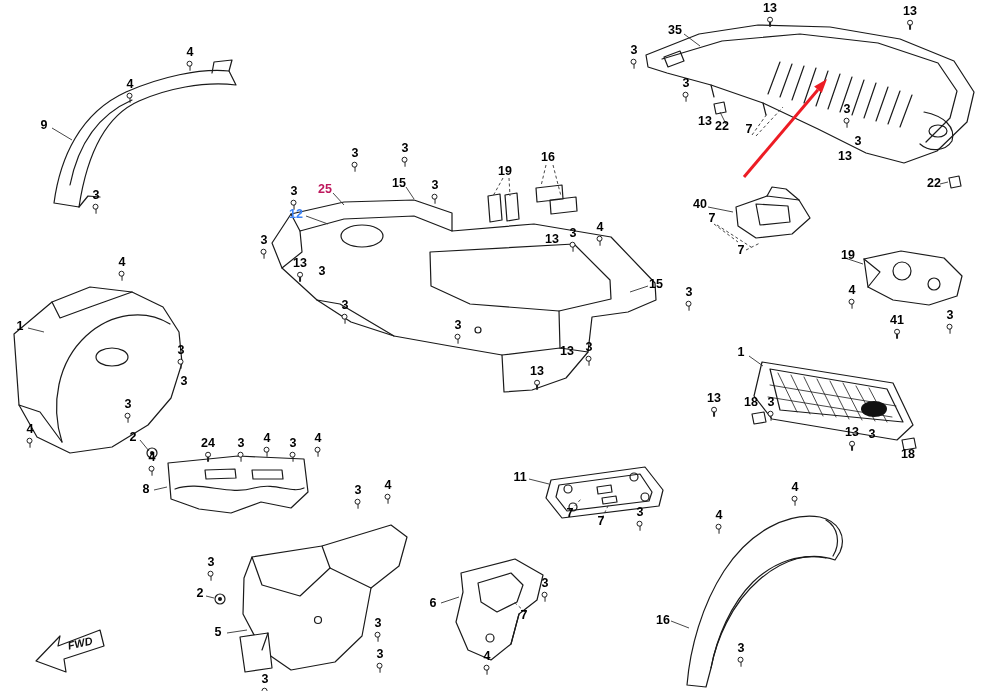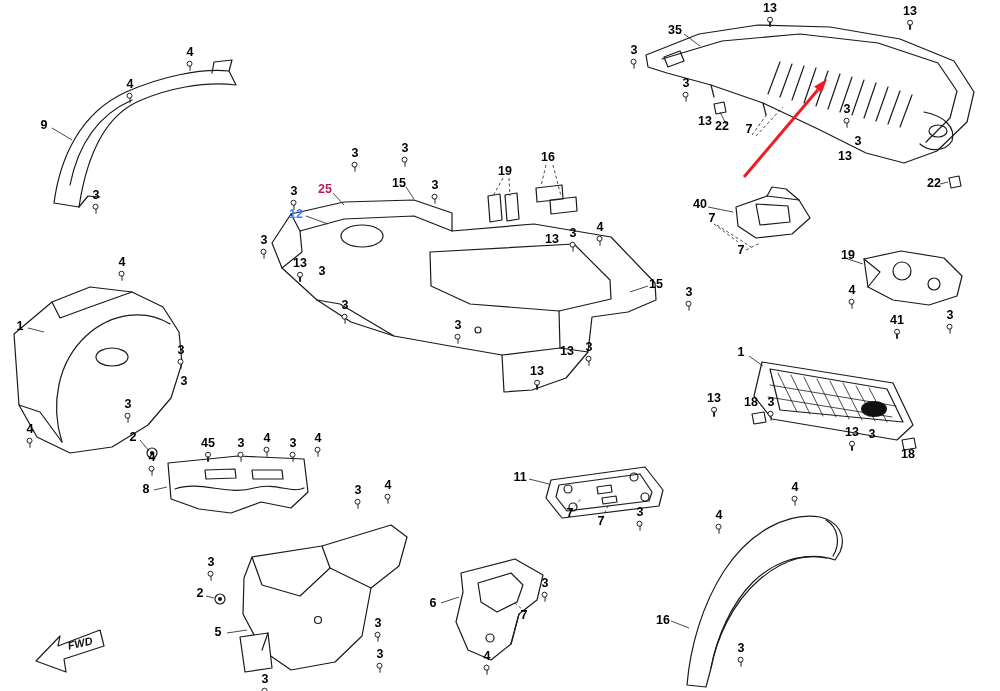--- a/index.html
+++ b/index.html
@@ -351,21 +351,21 @@
     </div>
     <div class="callout" style="left: 30px; top: 434px;">
       <span class="num" style="color: rgb(0, 0, 0);">4</span>
       <span class="screw"></span>
     </div>
     <div class="callout" style="left: 152px; top: 462px;">
       <span class="num" style="color: rgb(0, 0, 0);">4</span>
       <span class="screw"></span>
     </div>
     <div class="callout" style="left: 208px; top: 448px;">
-      <span class="num" style="color: rgb(0, 0, 0);">45</span>
+      <span class="num" style="color: rgb(0, 0, 0);">24</span>
       <span class="screw"></span>
     </div>
     <div class="callout" style="left: 241px; top: 448px;">
       <span class="num" style="color: rgb(0, 0, 0);">3</span>
       <span class="screw"></span>
     </div>
     <div class="callout" style="left: 267px; top: 443px;">
       <span class="num" style="color: rgb(0, 0, 0);">4</span>
       <span class="screw"></span>
     </div>

